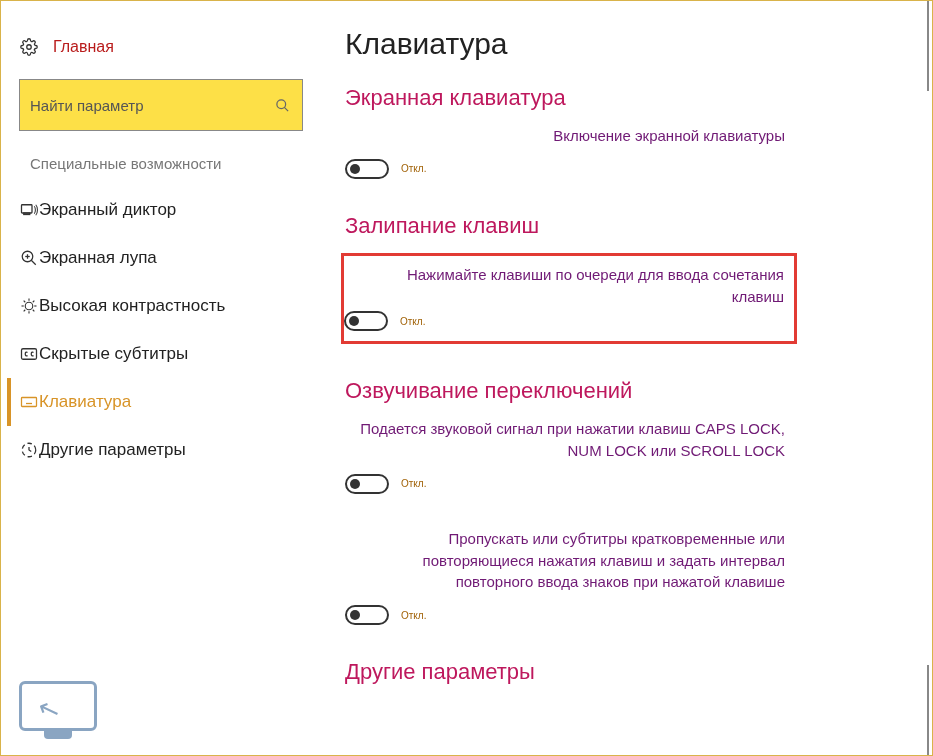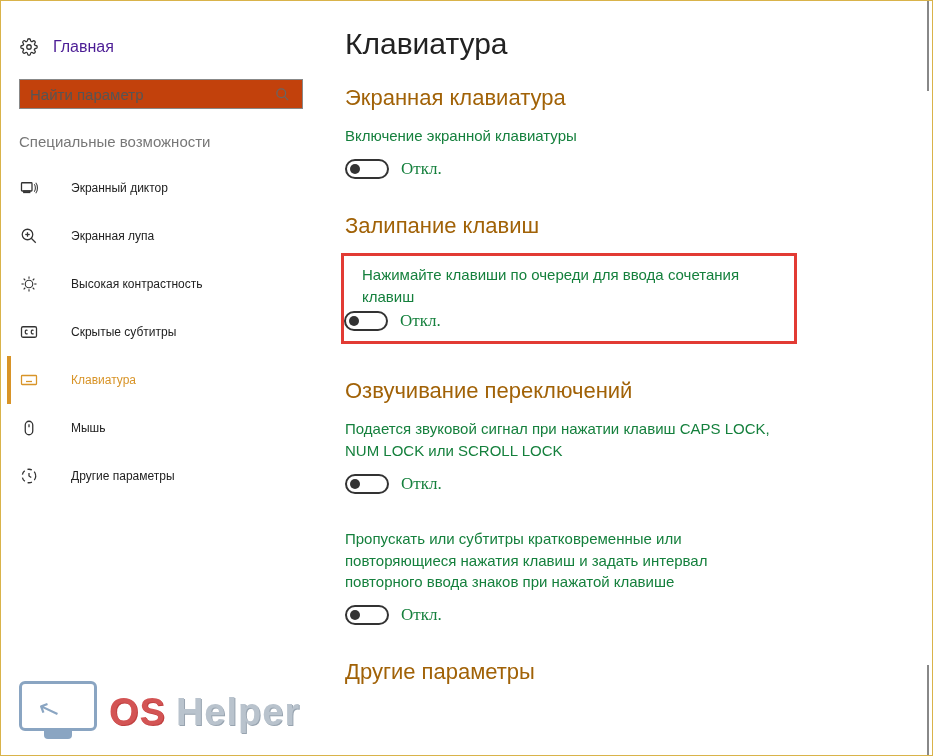--- a/index.html
+++ b/index.html
@@ -17,54 +17,55 @@
     width: 320px;
     padding: 30px 10px 10px 10px;
     flex-shrink: 0;
   }
   .home-row {
     display: flex;
     align-items: center;
     gap: 14px;
     padding: 6px 8px 12px 8px;
     font-size: 16px;
-    color: #4c1d95;
+    color: #b91c1c;
   }
   .icon-box { width: 20px; height: 20px; display: inline-flex; align-items: center; justify-content: center; color: #333; }
   .search-box {
     display: flex;
     align-items: center;
     border: 1px solid #888;
-    height: 30px;
+    height: 52px;
     margin: 10px 8px 24px 8px;
     padding: 0 10px;
-    background: #c2410c;
+    background: #fde047;
   }
   .search-box input {
     flex: 1;
     border: none;
     outline: none;
     font-size: 15px;
     background: transparent;
     color: #222;
     font-family: inherit;
   }
   .search-box input::placeholder { color: #555; }
   .search-icon { color: #666; }
   .category-label {
     color: #777;
     font-size: 15px;
     padding: 0 8px 14px 8px;
+    margin-left: 11px;
   }
   .nav-item {
     display: flex;
     align-items: center;
-    gap: 32px;
+    gap: 0;
     padding: 14px 8px;
-    font-size: 12px;
+    font-size: 17px;
     color: #222;
     cursor: pointer;
     border-left: 4px solid transparent;
     margin-left: -4px;
   }
   .nav-item.active {
     color: #d89428;
     border-left: 4px solid #d89428;
   }
   .nav-item.active .icon-box { color: #d89428; }
@@ -77,29 +78,30 @@
   .page-title {
     font-size: 30px;
     font-weight: 300;
     color: #222;
     margin-bottom: 24px;
   }
   .section { margin-bottom: 34px; }
   .section-title {
     font-size: 22px;
     font-weight: 400;
-    color: #a16207;
+    color: #be185d;
     margin-bottom: 14px;
   }
   .section-desc {
     font-size: 15px;
-    color: #15803d;
+    color: #701a75;
     line-height: 1.45;
     margin-bottom: 12px;
     max-width: 440px;
+    text-align: right;
   }
   .toggle-row {
     display: flex;
     align-items: center;
     gap: 12px;
   }
   .toggle {
     width: 44px;
     height: 20px;
     border: 2px solid #333;
@@ -111,21 +113,21 @@
   .toggle::after {
     content: "";
     position: absolute;
     left: 3px;
     top: 3px;
     width: 10px;
     height: 10px;
     background: #333;
     border-radius: 50%;
   }
-  .toggle-label { font-size: 17px; color: #15803d; font-family: Liberation Serif, serif; }
+  .toggle-label { font-size: 10px; color: #a16207; }
   .highlight-box {
     border: 3px solid #e23b34;
     padding: 8px 10px 10px 0;
     margin-left: -4px;
     display: inline-block;
     min-width: 140px;
   }
   .highlighted-section .section-desc { margin-bottom: 4px; padding-left: 18px; }
   .scrollbar-stub {
     position: absolute;
@@ -260,29 +262,20 @@
             <line x1="6" y1="10" x2="6" y2="10"></line>
             <line x1="10" y1="10" x2="10" y2="10"></line>
             <line x1="14" y1="10" x2="14" y2="10"></line>
             <line x1="18" y1="10" x2="18" y2="10"></line>
             <line x1="8" y1="14" x2="16" y2="14"></line>
           </svg>
       </span>
       <span>Клавиатура</span>
     </div>
 
-    <div class="nav-item">
-      <span class="icon-box">
-        <svg width="18" height="18" viewBox="0 0 24 24" fill="none" stroke="currentColor" stroke-width="1.7">
-            <rect x="7" y="3" width="10" height="18" rx="5"></rect>
-            <line x1="12" y1="7" x2="12" y2="11"></line>
-          </svg>
-      </span>
-      <span>Мышь</span>
-    </div>
 
     <div class="nav-item">
       <span class="icon-box">
         <svg width="18" height="18" viewBox="0 0 24 24" fill="none" stroke="currentColor" stroke-width="1.7">
             <circle cx="12" cy="12" r="9" stroke-dasharray="6 4"></circle>
             <polyline points="12 8 12 12 15 14"></polyline>
           </svg>
       </span>
       <span>Другие параметры</span>
     </div>
@@ -339,17 +332,13 @@
   <div class="sb-seg" style="height:90px"></div>
 </div>
 
 <div class="watermark">
   <div class="wm-monitor">
     <div class="wm-screen">
         <span class="wm-cursor">↖</span>
       </div>
     <div class="wm-stand"></div>
   </div>
-  <div class="wm-text">
-    <span class="wm-os">OS</span>
-    <span class="wm-helper">Helper</span>
-  </div>
 </div>
 
 </body></html>

